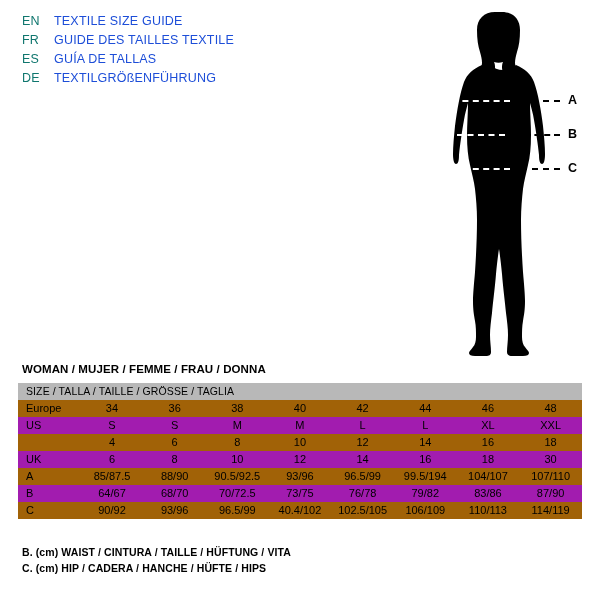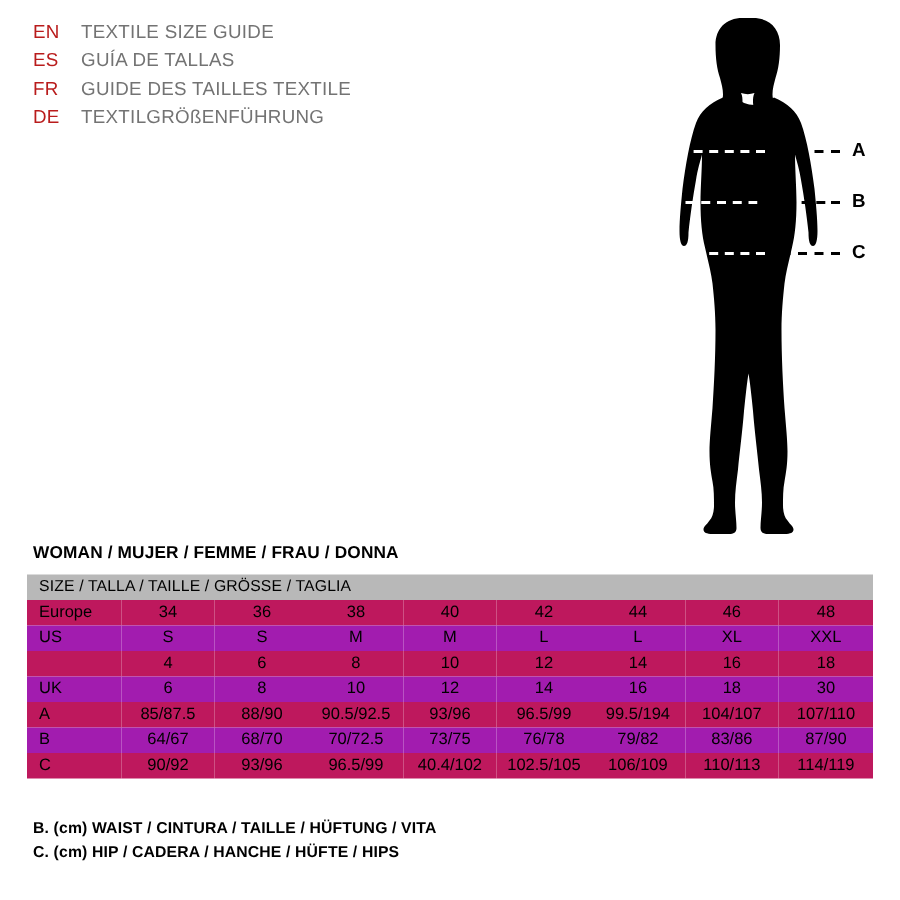--- a/index.html
+++ b/index.html
@@ -31,24 +31,24 @@
   .lang-row {
     display: flex;
     align-items: baseline;
     height: 19px;
     font-size: 12.5px;
     letter-spacing: 0.2px;
   }
   .lang-code {
     width: 32px;
     flex: 0 0 32px;
-    color: #b91c1c;
+    color: #0f766e;
   }
   .lang-text {
-    color: #737373;
+    color: #1d4ed8;
     white-space: nowrap;
   }
 
   
   .figure-area {
     position: absolute;
     left: 400px;
     top: 8px;
     width: 195px;
     height: 365px;
@@ -117,21 +117,21 @@
   }
   tr.head td {
     background: #b8b8b8;
     font-weight: normal;
     font-size: 10.5px;
     text-align: left;
     padding-left: 8px;
     letter-spacing: 0.1px;
   }
   tr.shade td {
-    background: #be185d;
+    background: #a16207;
   }
   tr.plain td {
     background: #a21caf;
   }
 
   
   .notes {
     position: absolute;
     left: 22px;
     top: 545px;
@@ -146,26 +146,26 @@
 <body>
 
 <div class="page">
 
   <div class="lang-block">
     <div class="lang-row">
       <span class="lang-code">EN</span>
       <span class="lang-text">TEXTILE SIZE GUIDE</span>
     </div>
     <div class="lang-row">
+      <span class="lang-code">FR</span>
+      <span class="lang-text">GUIDE DES TAILLES TEXTILE</span>
+    </div>
+    <div class="lang-row">
       <span class="lang-code">ES</span>
       <span class="lang-text">GUÍA DE TALLAS</span>
-    </div>
-    <div class="lang-row">
-      <span class="lang-code">FR</span>
-      <span class="lang-text">GUIDE DES TAILLES TEXTILE</span>
     </div>
     <div class="lang-row">
       <span class="lang-code">DE</span>
       <span class="lang-text">TEXTILGRÖßENFÜHRUNG</span>
     </div>
   </div>
 
   <div class="figure-area">
     <svg class="figure-svg" viewBox="0 0 130 365" aria-hidden="true">
       <g fill="#000000">

